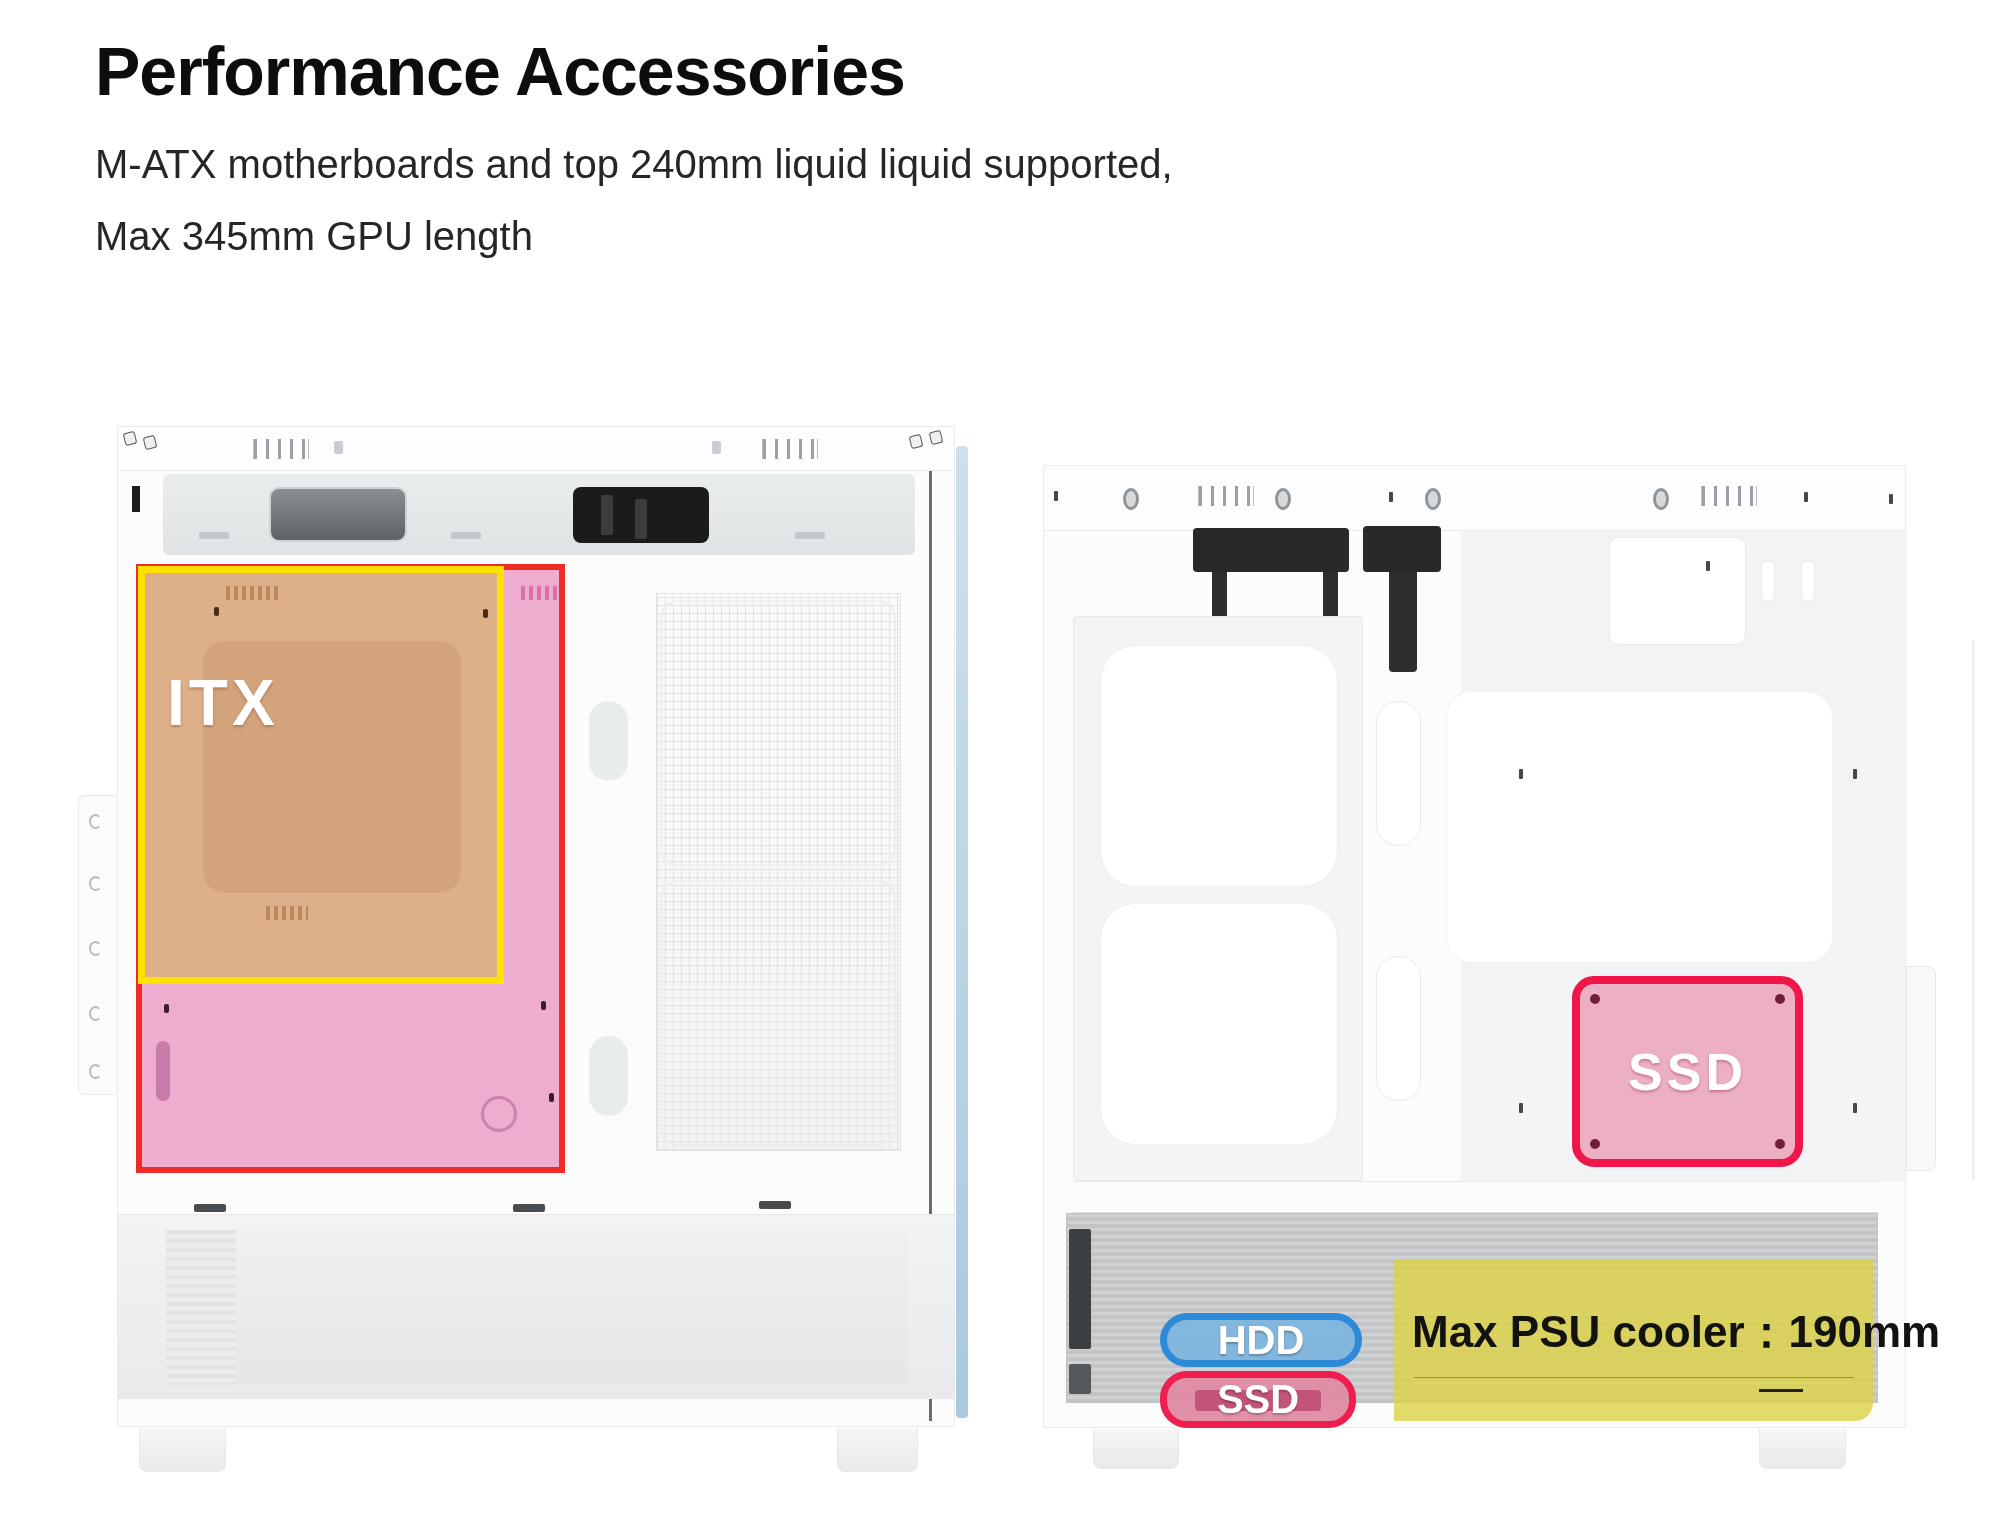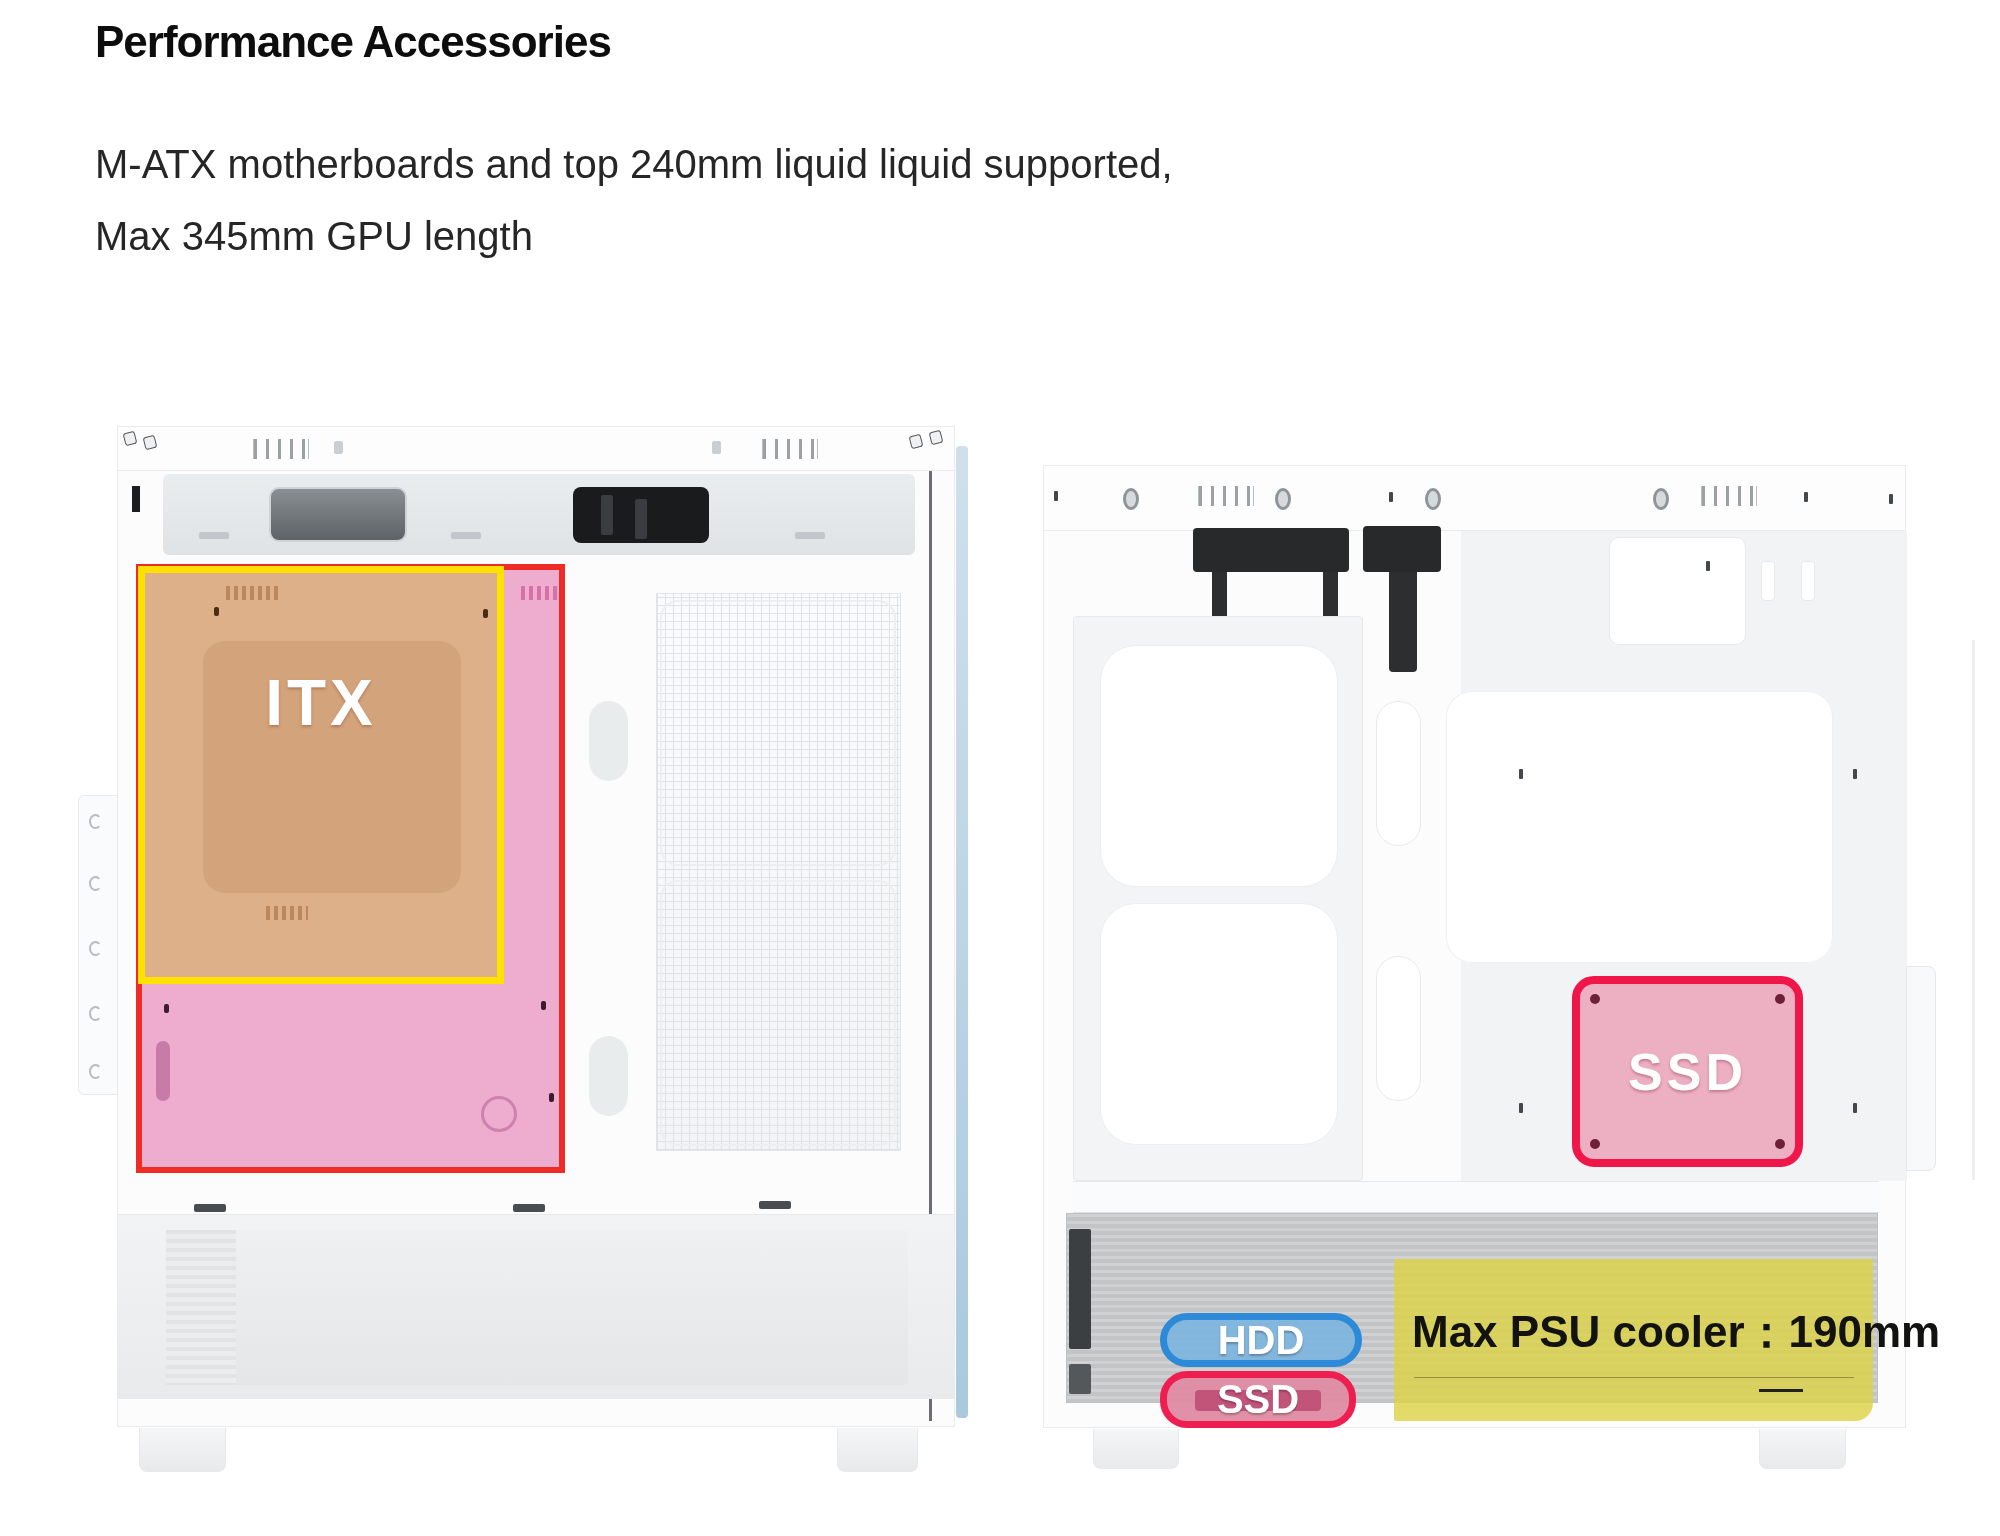--- a/index.html
+++ b/index.html
@@ -1,21 +1,21 @@
 <!DOCTYPE html>
 <html><head>
 <meta charset="utf-8">
 <style>
   html,body{margin:0;padding:0;background:#fff;}
   .canvas{position:relative;width:2000px;height:1536px;background:#ffffff;
           font-family:"Liberation Sans", sans-serif;overflow:hidden;}
   .abs{position:absolute;box-sizing:border-box;}
 
   
-  .title{left:95px;top:-10px;font-size:44px;font-weight:800;color:#0d0d0d;line-height:1.05;letter-spacing:-1px;}
+  .title{left:95px;top:-10px;font-size:68px;font-weight:800;color:#0d0d0d;line-height:1.05;letter-spacing:-1px;}
   .sub{left:95px;font-size:40px;color:#262626;line-height:1.2;}
   .sub1{top:100px;} .sub2{top:172px;}
 
   
   .case{background:#fcfcfd;border:1px solid #e9ebed;}
   .case-a{left:117px;top:426px;width:838px;height:1001px;}
   .case-b{left:1043px;top:465px;width:863px;height:963px;}
 
   .topstrip{left:0;top:0;right:0;height:44px;background:#fdfdfe;border-bottom:1px solid #e9ebed;}
   .topstrip-b{height:65px;}
@@ -52,22 +52,22 @@
         border:6px solid #ee2b24;z-index:2;}
   .itx{left:20px;top:139px;width:366px;height:418px;background:#ddb08a;
        border:7px solid #ffe100;z-index:3;}
   .itx-recess{left:58px;top:68px;width:258px;height:252px;background:rgba(164,100,48,0.16);border-radius:22px;}
   .ventmark{height:14px;background:repeating-linear-gradient(90deg,rgba(148,86,40,.45) 0 4px,transparent 4px 8px);}
   .ventmark-pink{background:repeating-linear-gradient(90deg,rgba(190,40,120,.45) 0 4px,transparent 4px 8px);}
   .speck{width:5px;height:9px;background:#472c16;border-radius:2px;}
   .speck-p{background:#3a1b30;}
   .matx-slot{left:14px;top:471px;width:14px;height:60px;background:rgba(130,30,95,.35);border-radius:7px;}
   .matx-ring{left:339px;top:526px;width:36px;height:36px;border:3px solid rgba(130,30,95,.3);border-radius:50%;}
-  .ov-label{left:0;right:0;text-align:center;color:#fff;font-weight:700;
-            text-shadow:0 2px 3px rgba(120,50,30,.35);}
+  .ov-label{left:0;right:0;text-align:left;color:#fff;font-weight:700;
+            text-shadow:0 2px 3px rgba(120,50,30,.35);padding-left:22px;}
   .itx-label{top:93px;font-size:64px;letter-spacing:4px;}
   .matx-label{top:458px;font-size:60px;letter-spacing:3px;text-shadow:0 2px 3px rgba(120,20,80,.35);}
 
   
   .gpu-arrow{left:118px;top:800px;width:844px;height:134px;display:flex;align-items:center;z-index:6;
              filter:drop-shadow(0 3px 4px rgba(0,0,0,.25));}
   .head{width:0;height:0;border-top:67px solid transparent;border-bottom:67px solid transparent;}
   .head-l{border-right:80px solid #2d2c2c;}
   .head-r{border-left:80px solid #2d2c2c;}
   .shaft{flex:1;height:78px;background:#2d2c2c;display:flex;align-items:center;justify-content:center;}

